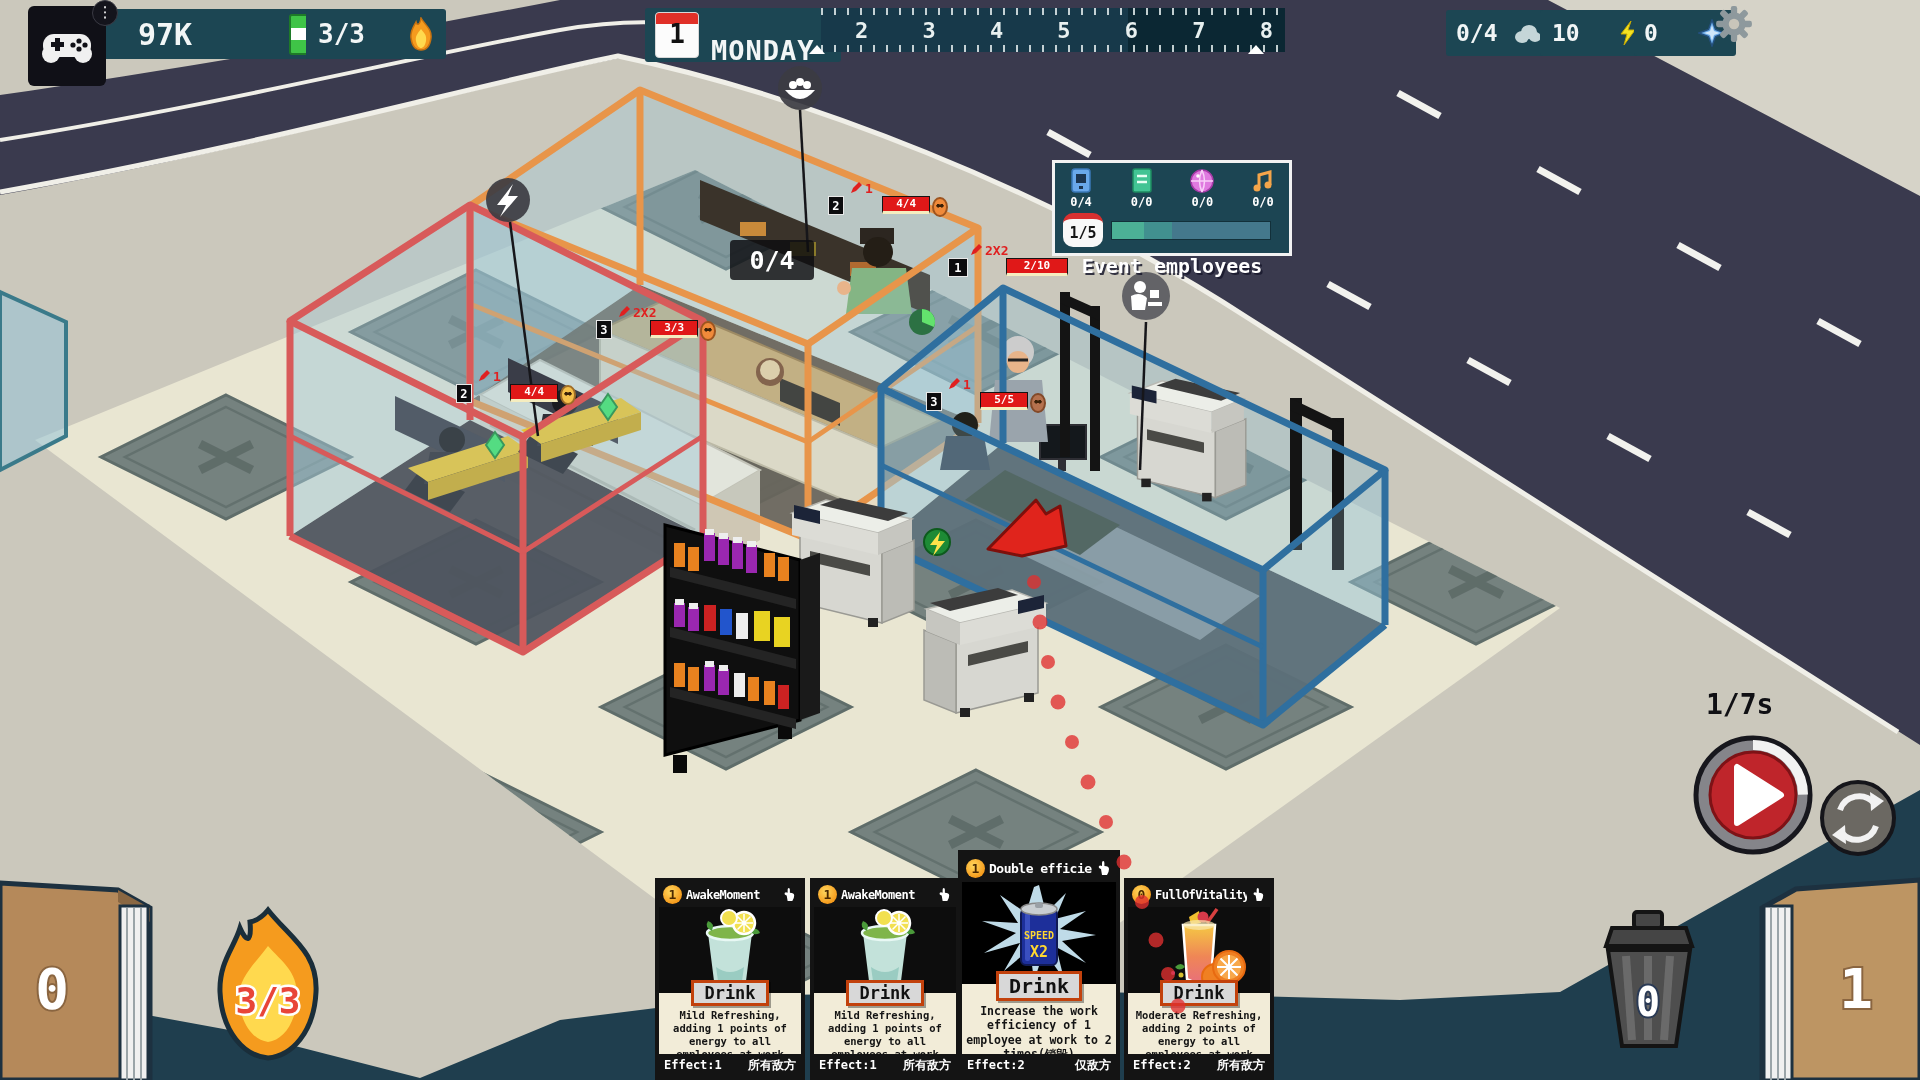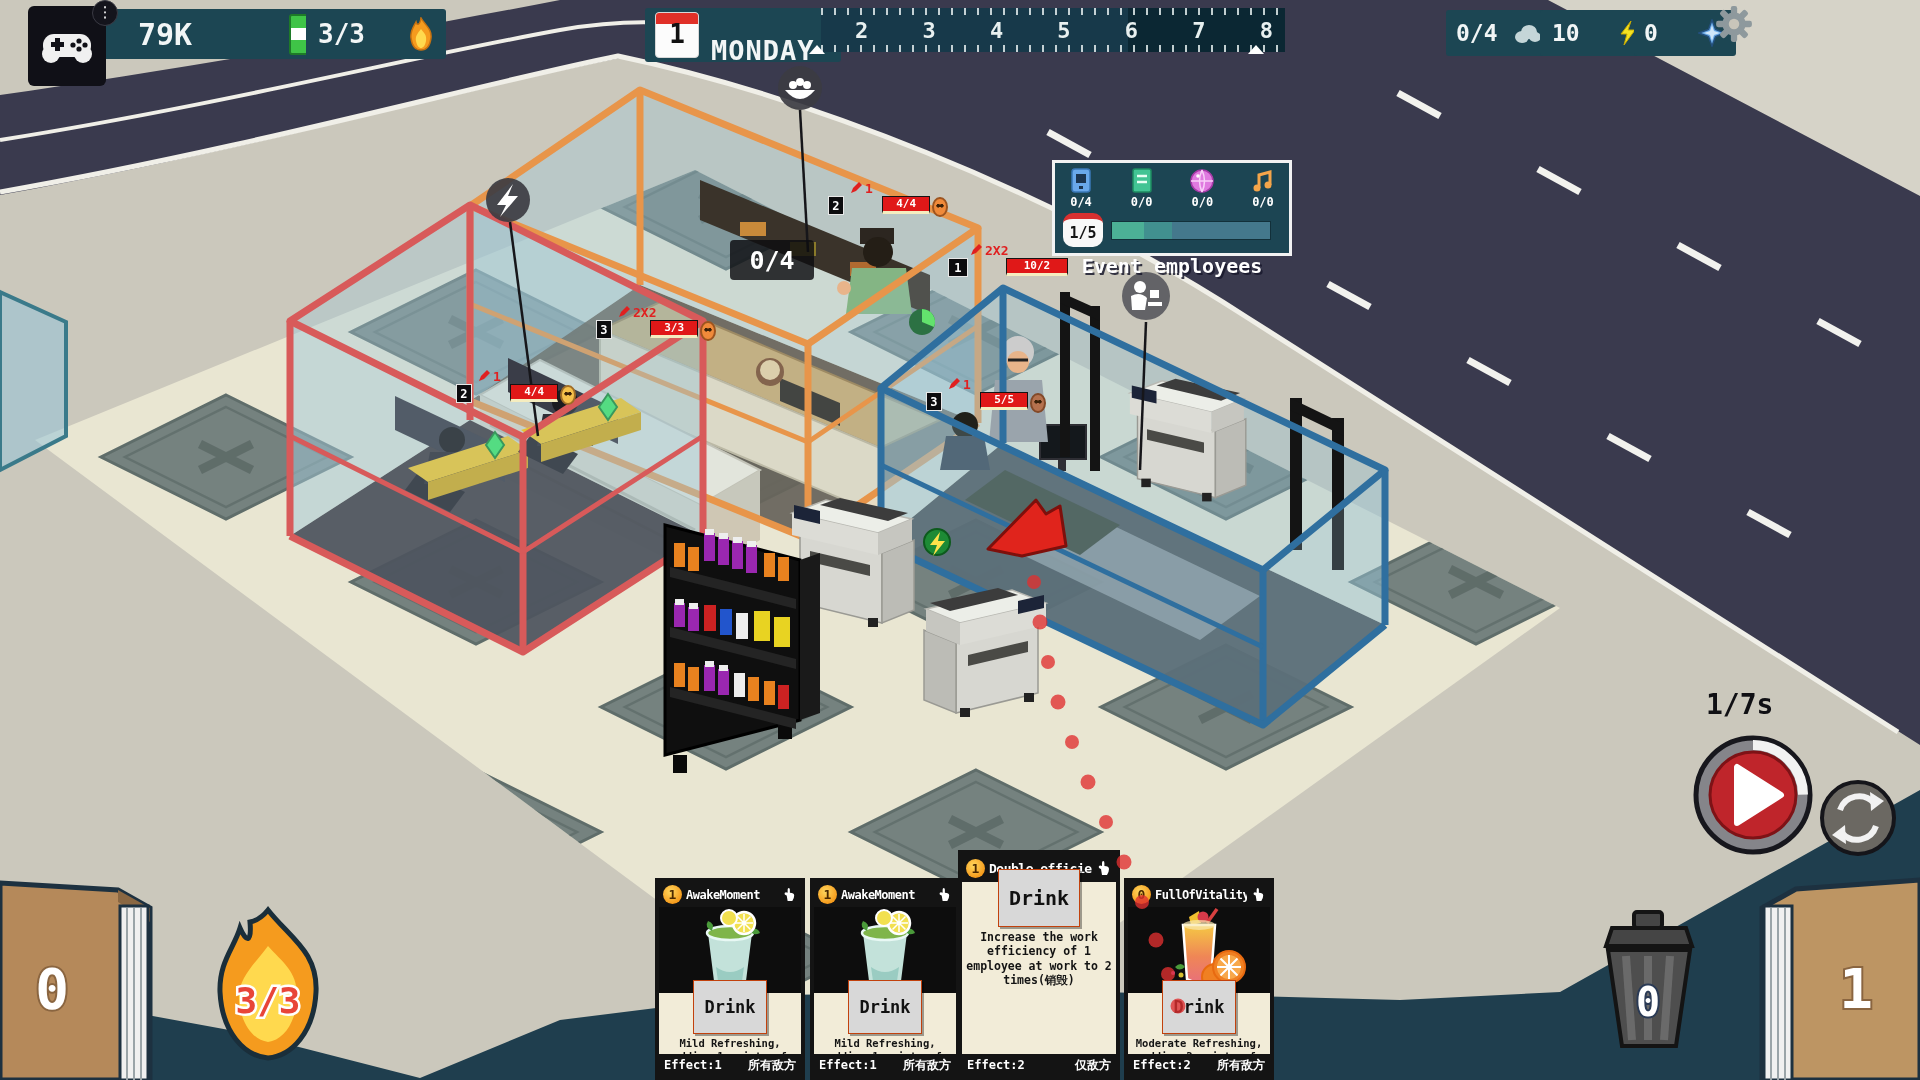--- a/index.html
+++ b/index.html
@@ -62,22 +62,22 @@
         border-radius:4px;color:#fff;font-weight:bold;font-size:25px;display:grid;place-items:center;z-index:10;}
   
   .card{position:absolute;width:150px;height:202px;background:#f2ecd8;border:4px solid #141414;
         box-sizing:border-box;z-index:30;display:flex;flex-direction:column;}
   .card .chead{height:25px;background:#141414;display:flex;align-items:center;gap:4px;padding:0 4px;flex:none;}
   .badge{width:19px;height:19px;border-radius:50%;flex:none;
         background:radial-gradient(circle at 40% 35%,#ffd75e,#f59a1b 72%);
         color:#4a2800;font-size:13px;font-weight:bold;display:grid;place-items:center;}
   .ctitle{flex:1;color:#fff;font-size:12px;font-weight:bold;letter-spacing:-.5px;white-space:nowrap;overflow:hidden;}
   .cart{height:86px;background:#0d0d0d;flex:none;display:grid;place-items:center;}
-  .action{align-self:center;margin-top:-13px;z-index:2;background:#d8d8d8;border:1px solid #c2410c;
-        color:#111;font-weight:bold;font-size:17px;line-height:20px;padding:16px 10px;
+  .action{align-self:center;margin-top:-13px;z-index:2;background:#d8d8d8;border:3px solid #c2410c;
+        color:#111;font-weight:bold;font-size:17px;line-height:20px;padding:0 10px;
         box-shadow:2px 2px 0 rgba(0,0,0,.35);}
   .cdesc{flex:1;font-size:10.5px;line-height:1.25;font-weight:bold;color:#141414;text-align:center;
         padding:3px 2px 0 2px;overflow:hidden;}
   .cfoot{height:22px;background:#141414;color:#fff;font-size:12px;font-weight:bold;display:flex;
         justify-content:space-between;align-items:center;padding:0 5px;flex:none;
         font-family:"DejaVu Sans Mono",sans-serif;}
   .card.big{width:162px;height:230px;}
   .card.big .chead{height:28px}.card.big .ctitle{font-size:13px}
   .card.big .cart{height:102px;background:#000;}
   .card.big .action{font-size:20px;line-height:24px;}
@@ -386,21 +386,21 @@
         <rect x="16" y="12" width="5" height="13" fill="#101017"></rect>
       <circle cx="40" cy="15" r="2.6" fill="#101017"></circle>
         <circle cx="46" cy="19" r="2.6" fill="#101017"></circle>
       <circle cx="40" cy="23" r="2.6" fill="#101017"></circle>
         <circle cx="34" cy="19" r="2.6" fill="#101017"></circle>
     </svg>
   </div>
   <div class="menu-dots">⋮</div>
 
   <div class="panel" style="left:84px;top:9px;width:218px;height:50px;justify-content:space-between;padding:0 14px;">
-    <span style="font-size:30px;margin-left:40px;">79K</span>
+    <span style="font-size:30px;margin-left:40px;">97K</span>
     <span class="battery"></span>
   </div>
 
   <div class="panel" style="left:306px;top:9px;width:116px;height:50px;justify-content:space-between;padding:0 12px;">
     <span style="font-size:26px;">3/3</span>
     <svg width="26" height="34" viewBox="0 0 26 34">
       <path d="M13,1 C17,8 24,12 23,21 C22,29 18,33 13,33 C8,33 4,29 3,21 C2,14 6,9 8,5 C9,9 12,8 13,1 Z" fill="#f59b1e" stroke="#c87210" stroke-width="1.5"></path>
       <path d="M13,12 C16,16 19,18 18,24 C17,29 15,31 13,31 C11,31 9,29 8,24 C7,19 10,16 13,12 Z" fill="#ffd94e"></path>
     </svg>
   </div>
@@ -557,21 +557,21 @@
   <div class="mult">
       <svg width="12" height="12" viewBox="0 0 12 12">
         <path d="M1,11 L3,6 L9,0 L12,3 L6,9 Z" fill="#e02020"></path>
       </svg>
       <span>2X2</span>
     </div>
   <div class="srow">
       <span class="lvl">1</span>
     <div class="hp">
         <i></i>
-        <em>10/2</em>
+        <em>2/10</em>
       </div>
     </div>
 </div>
 <div class="sbar" style="left:926px;top:376px;">
   <div class="mult">
       <svg width="12" height="12" viewBox="0 0 12 12">
         <path d="M1,11 L3,6 L9,0 L12,3 L6,9 Z" fill="#e02020"></path>
       </svg>
       <span>1</span>
     </div>
@@ -643,20 +643,31 @@
     </div>
 </div>
 
 <div class="card big" style="left:958px;top:850px;">
   <div class="chead">
     <span class="badge">1</span>
     <span class="ctitle">Double efficiency</span>
     <svg width="16" height="16" viewBox="0 0 16 16">
       <path d="M6 15 L5 9 Q2 8 3 6 Q4 5 6 6 L6 3 Q6 1 7.2 1 Q8.4 1 8.4 3 L8.4 6 Q13 6 13 9 Q13 12 11 15 Z" fill="#fff"></path>
       </svg>
+  </div>
+  <div class="cart">
+    <svg width="130" height="100" viewBox="0 0 130 100">
+      <polygon fill="#cfeefc" opacity=".92" points="65,2 72,30 92,10 81,36 112,28 86,46 122,52 88,58 112,80 82,64 90,96 70,68 60,98 56,66 30,88 46,60 10,70 42,50 8,38 44,40 26,12 52,30 60,4"></polygon>
+      <rect x="47" y="26" width="36" height="56" rx="5" fill="#1d2f9a" stroke="#101a55" stroke-width="2"></rect>
+      <rect x="51" y="30" width="5" height="48" rx="2" fill="#3a4fc0"></rect>
+      <ellipse cx="65" cy="26" rx="18" ry="6" fill="#c9ced2" stroke="#888" stroke-width="1.5"></ellipse>
+      <rect x="61" y="20" width="8" height="5" rx="2" fill="#9aa0a6"></rect>
+      <text x="65" y="56" font-size="10" fill="#ffd730" text-anchor="middle">SPEED</text>
+      <text x="65" y="74" font-size="15" fill="#ffd730" text-anchor="middle">X2</text>
+    </svg>
   </div>
   <div class="action">Drink</div>
   <div class="cdesc">Increase the work efficiency of 1 employee at work to 2 times(销毁)</div>
   <div class="cfoot">
       <span>Effect:2</span>
     <span>仅敌方</span>
     </div>
 </div>
 
 <div class="card" style="left:1124px;top:878px;">

